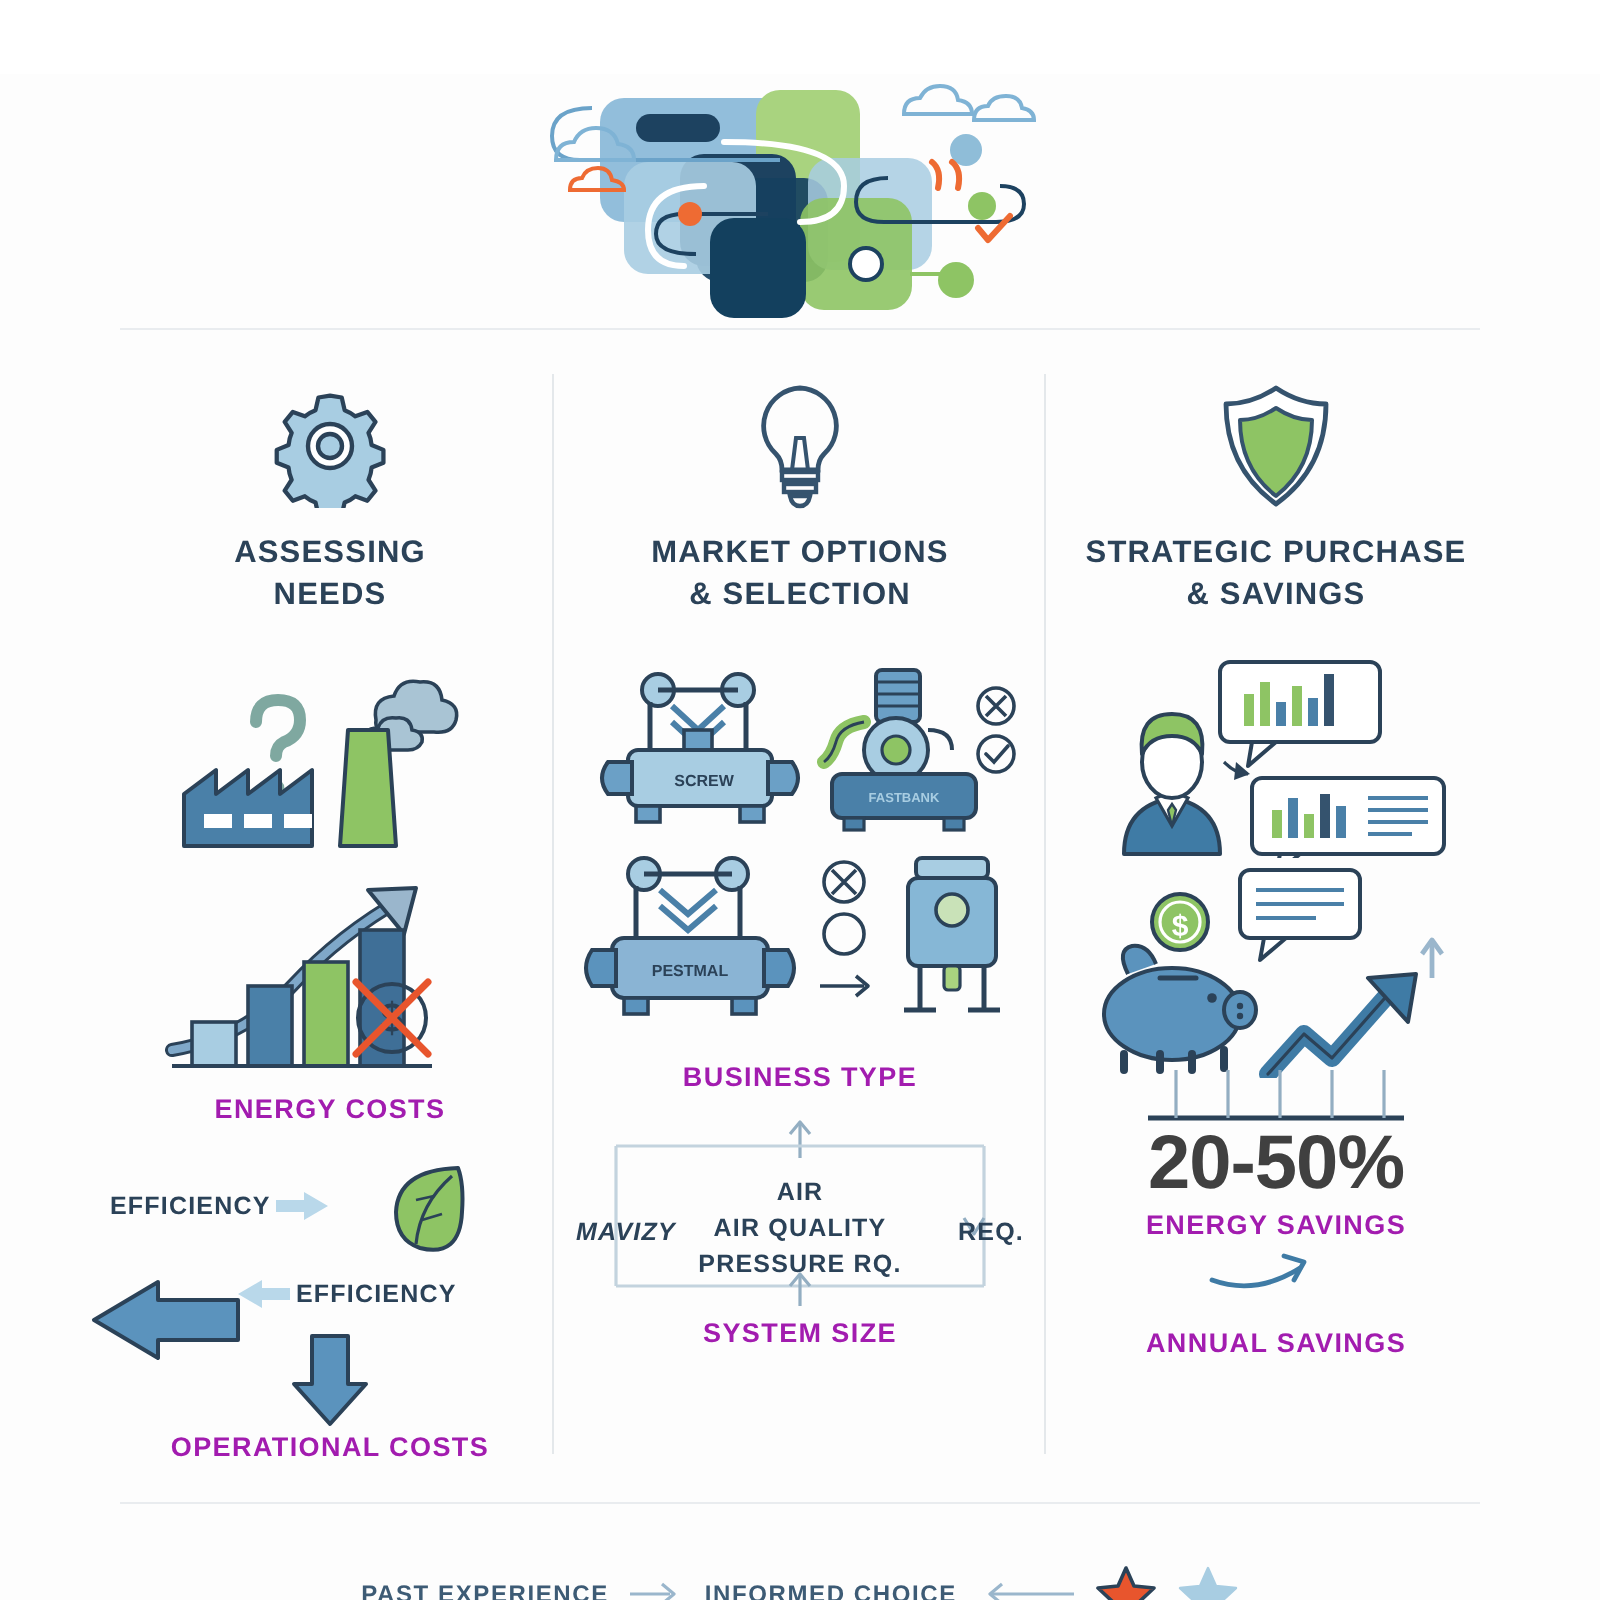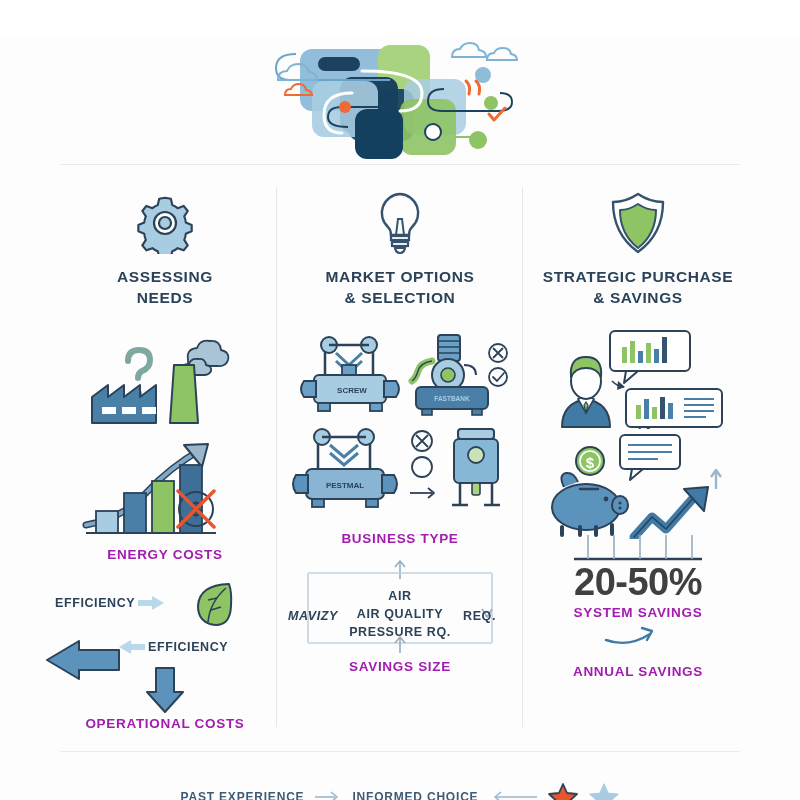--- a/index.html
+++ b/index.html
@@ -365,29 +365,29 @@
           <path d="M8 20 v70" stroke="#c3d3de" stroke-width="1.6"></path>
           <path d="M192 20 v70" stroke="#c3d3de" stroke-width="1.6"></path>
           <path d="M8 20 h184" stroke="#c3d3de" stroke-width="1.6"></path>
           <path d="M8 90 h184" stroke="#c3d3de" stroke-width="1.6"></path>
           <path d="M187 56 l5 8 l5 -8" fill="none" stroke="#93aec2" stroke-width="1.6" stroke-linejoin="round" transform="translate(-5,0)"></path>
           <path d="M100 84 v16" fill="none" stroke="#93aec2" stroke-width="1.6"></path>
           <path d="M95 90 l5 -6 l5 6" fill="none" stroke="#93aec2" stroke-width="1.6" stroke-linejoin="round"></path>
         </svg>
 
         <div class="caption-sm" style="position:absolute; left:8px; top:78px;font-style:italic;">MAVIZY</div>
-        <div class="caption-sm" style="position:absolute; right:24px; top:78px;text-align:center;">REQ.</div>
+        <div class="caption-sm" style="position:absolute; right:8px; top:78px;text-align:center;">REQ.</div>
 
         <div style="position:absolute; left:0; top:56px; width:240px;">
           <div class="caption-sm" style="line-height:1.45;">AIR</div>
           <div class="caption-sm" style="line-height:1.45;">AIR QUALITY</div>
           <div class="caption-sm" style="line-height:1.45;">PRESSURE RQ.</div>
         </div>
 
-        <div class="caption" style="position:absolute; left:0; top:128px; width:240px;">SAVINGS SIZE</div>
+        <div class="caption" style="position:absolute; left:0; top:128px; width:240px;">SYSTEM SIZE</div>
       </div>
     </div>
 
     <div class="col col-3">
 
       <div class="col-icon">
         <svg width="58" height="66" viewBox="0 0 58 66">
           <path d="M29 4 q-12 8 -25 8 q0 32 25 50 q25 -18 25 -50 q-13 0 -25 -8 z" fill="#ffffff" stroke="#35536e" stroke-width="2.4" stroke-linejoin="round"></path>
           <path d="M29 14 q-9 6 -18 6 q0 24 18 38 q18 -14 18 -38 q-9 0 -18 -6 z" fill="#8ec464" stroke="#35536e" stroke-width="2" stroke-linejoin="round"></path>
         </svg>
@@ -457,21 +457,21 @@
       </div>
 
       <div class="art" style="margin-top:-4px;">
         <svg width="140" height="26" viewBox="0 0 140 26">
           <path d="M6 24 h128" stroke="#2b4258" stroke-width="2.4"></path>
           <path d="M20 0 v24 M46 0 v24 M72 0 v24 M98 0 v24 M124 0 v24" stroke="#93aec2" stroke-width="1.6"></path>
         </svg>
       </div>
 
       <div class="big-stat" style="margin-top:2px;">20-50%</div>
-      <div class="caption" style="margin-top:4px;">SYSTEM SAVINGS</div>
+      <div class="caption" style="margin-top:4px;">ENERGY SAVINGS</div>
 
       <div class="art" style="margin-top:4px;">
         <svg width="80" height="24" viewBox="0 0 80 24">
           <path d="M8 16 q22 8 44 -6" fill="none" stroke="#3f7ba5" stroke-width="2.4" stroke-linecap="round"></path>
           <path d="M44 4 l10 3 l-5 9" fill="none" stroke="#3f7ba5" stroke-width="2.4" stroke-linejoin="round" stroke-linecap="round"></path>
         </svg>
       </div>
 
       <div class="caption" style="margin-top:16px;">ANNUAL SAVINGS</div>
     </div>

